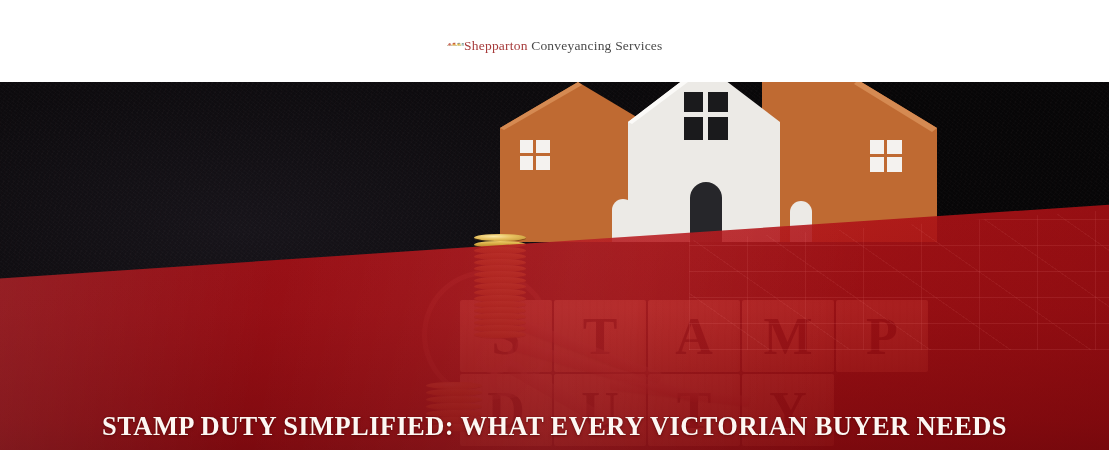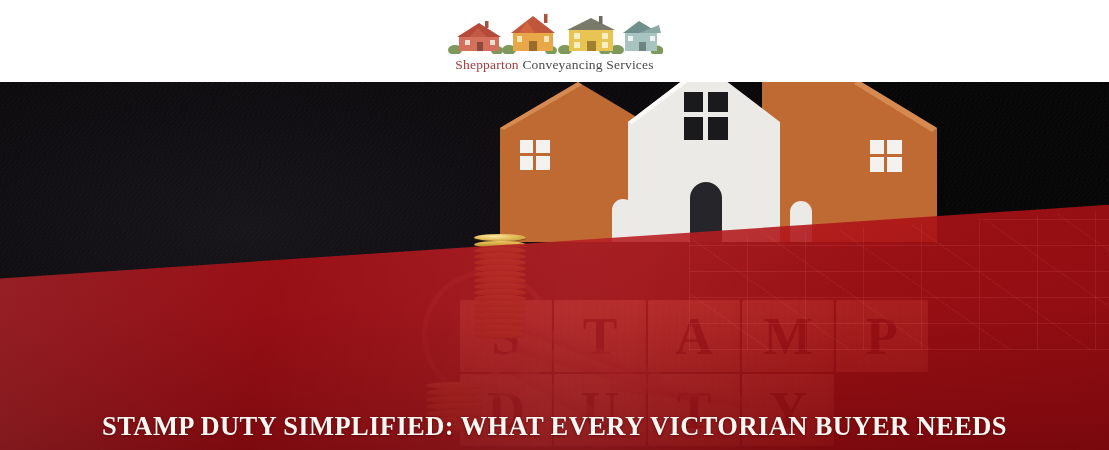--- a/index.html
+++ b/index.html
@@ -30,21 +30,21 @@
     display: flex;
     align-items: center;
     justify-content: center;
     z-index: 30;
   }
   .logo {
     position: relative;
     width: 216px;
     height: 70px;
     display: flex;
-    flex-direction: column;
+    flex-direction: row;
     align-items: center;
     justify-content: flex-start;
     padding-top: 6px;
     box-sizing: border-box;
   }
   .logo-houses {
     width: 216px;
     height: 42px;
     display: block;
   }

